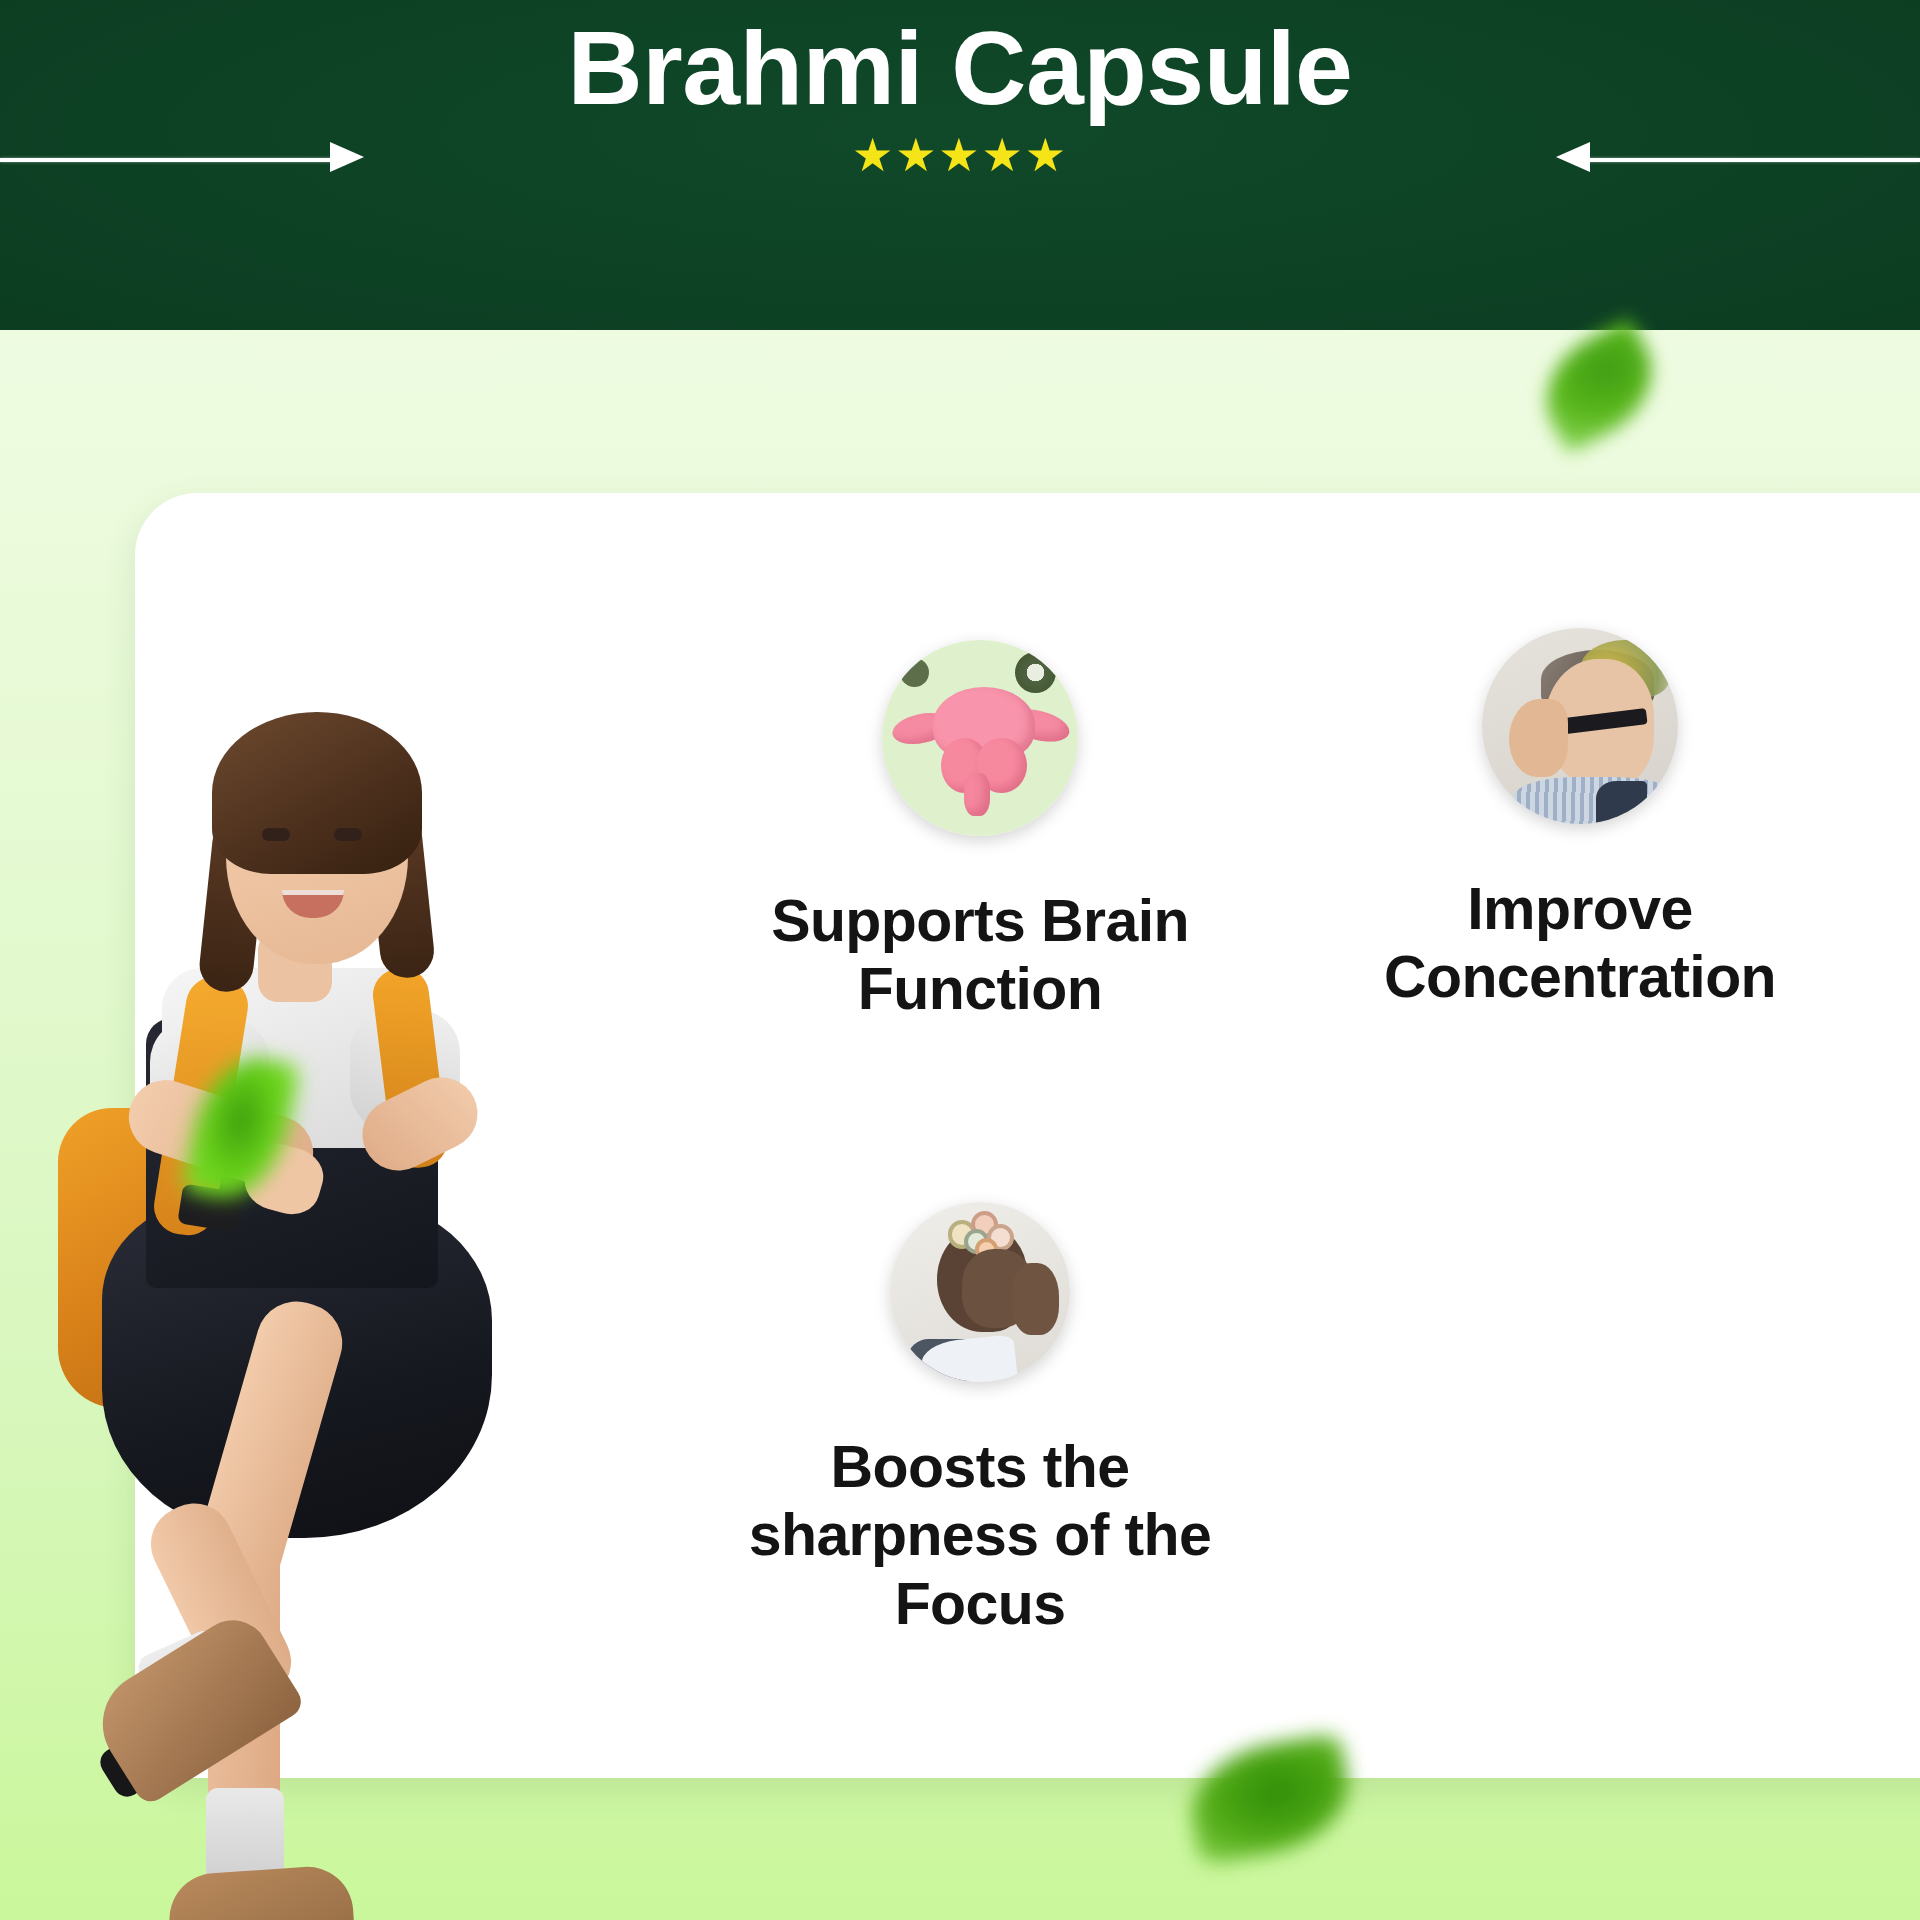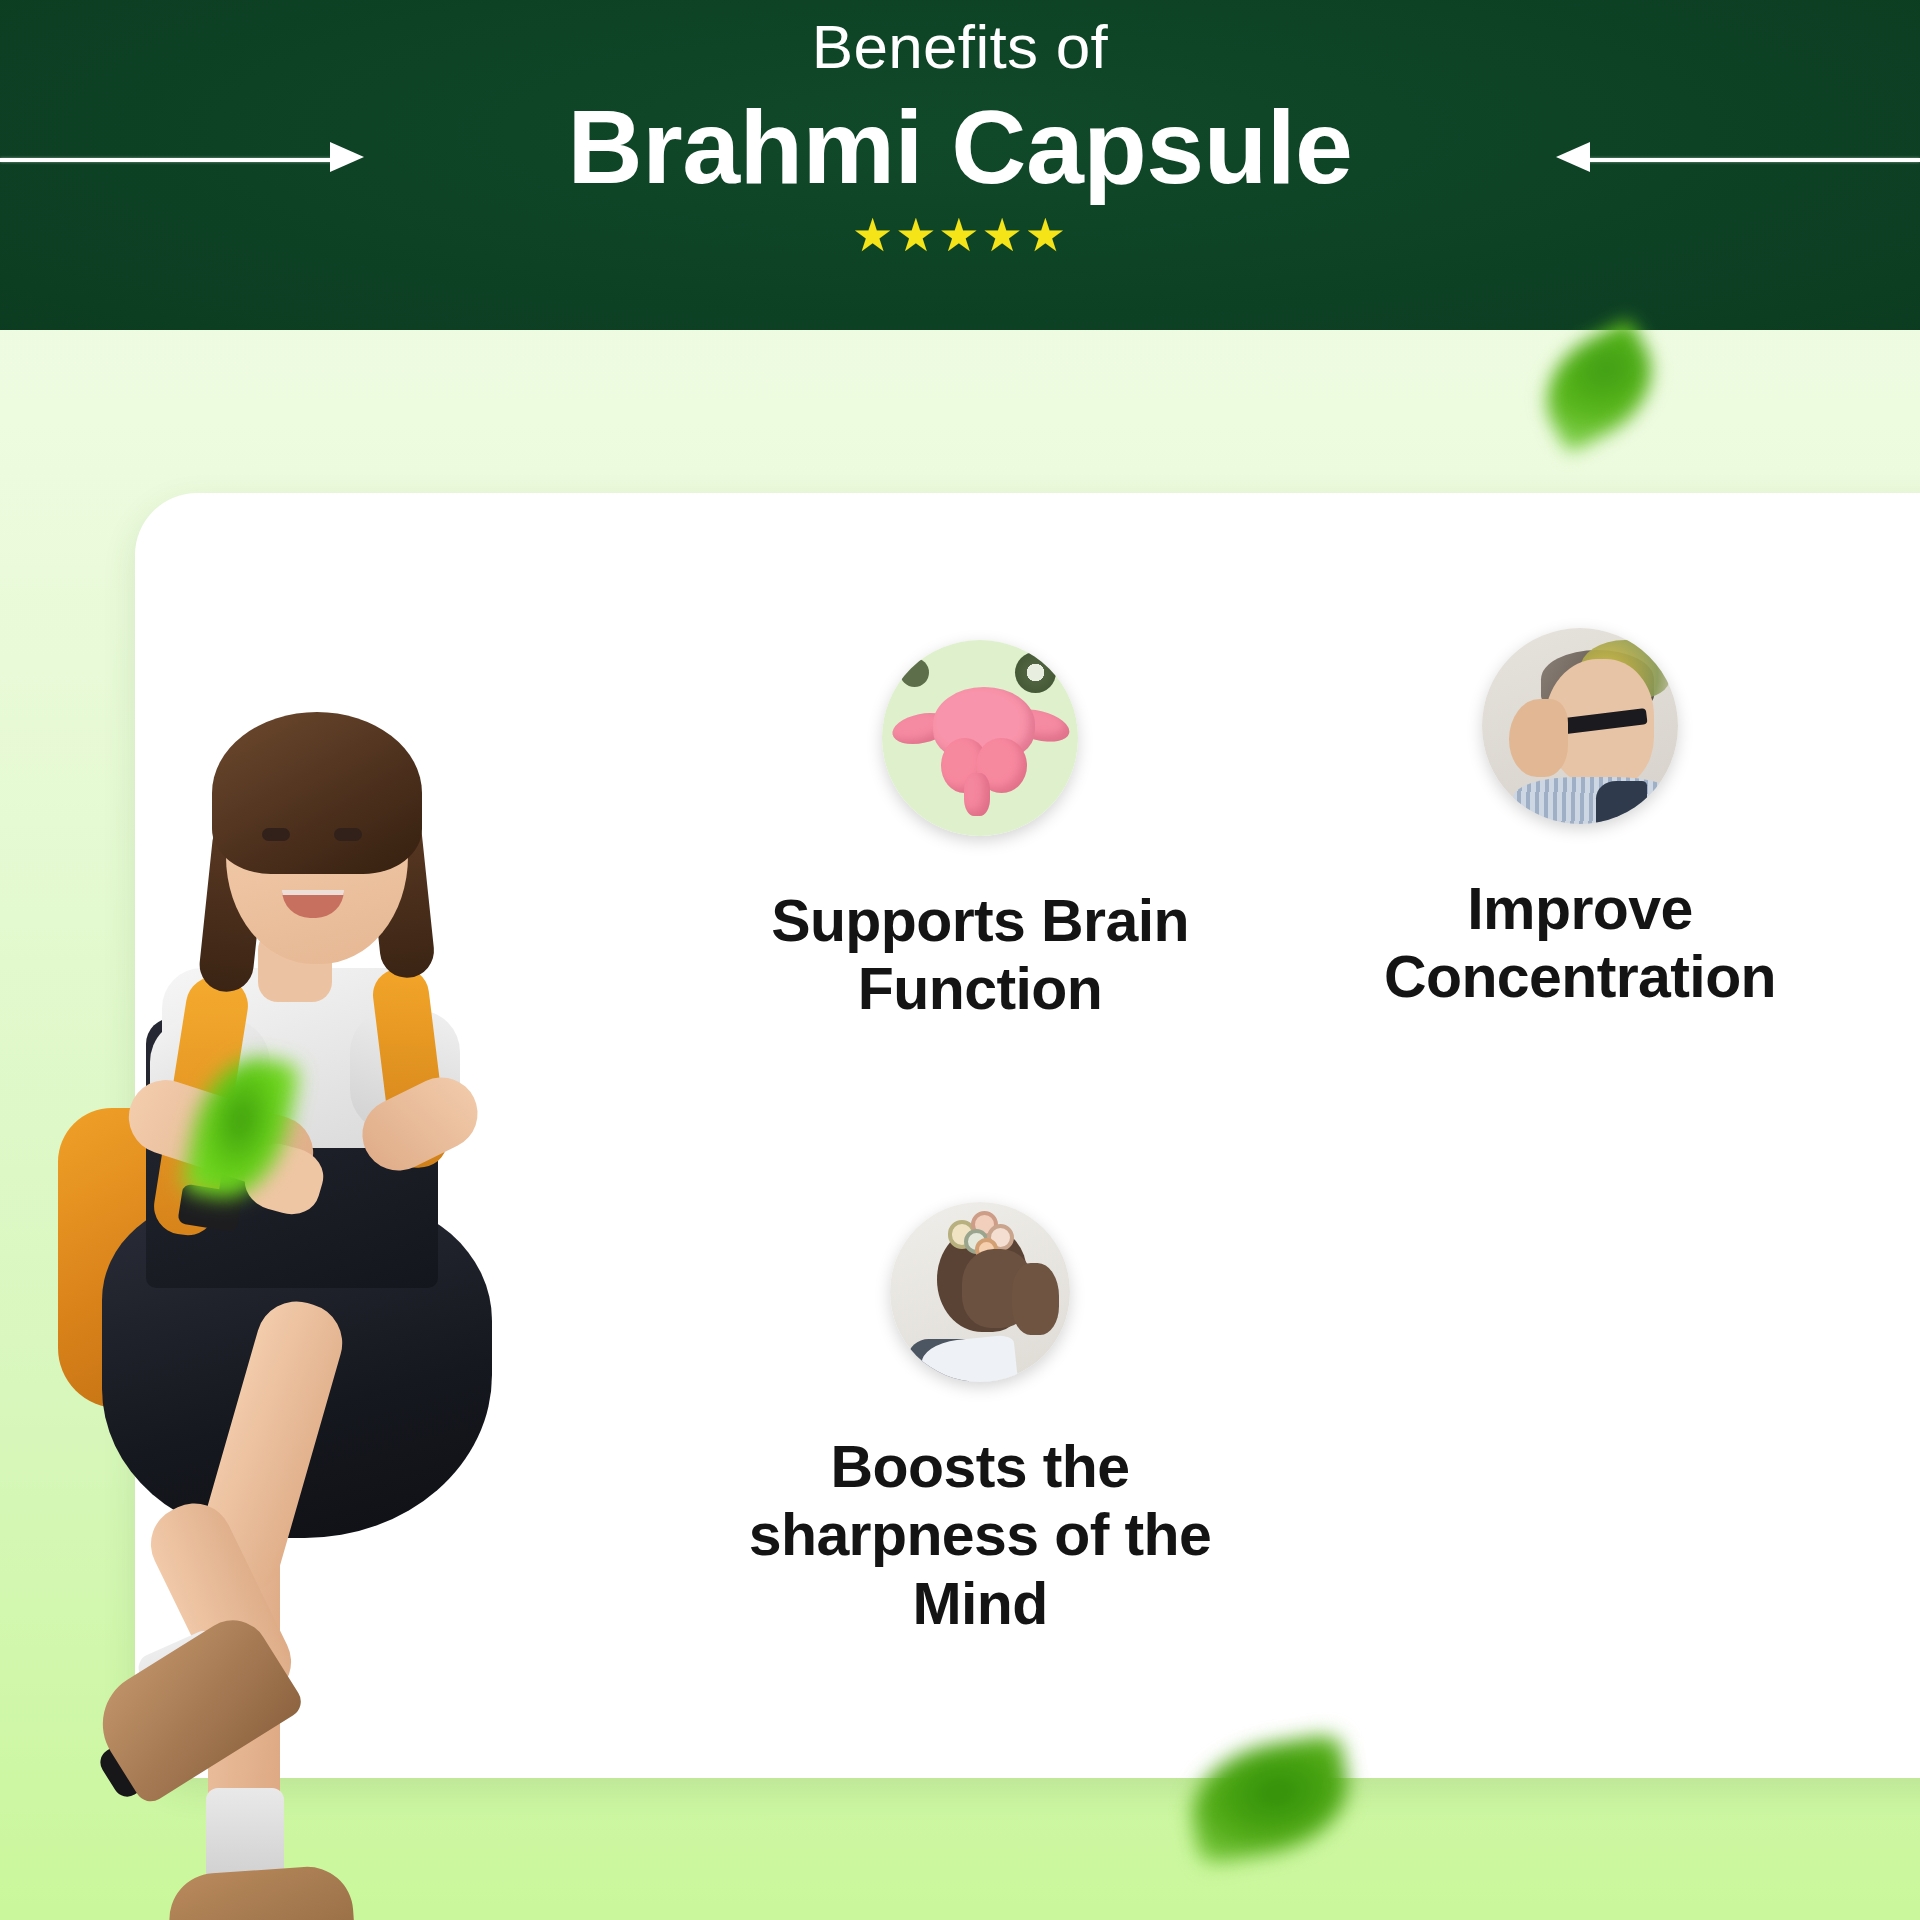--- a/index.html
+++ b/index.html
@@ -289,21 +289,20 @@
       <div class="shaft"></div>
       <div class="head"></div>
     </div>
 
     <div class="arrow" id="arrow-right">
       <div class="shaft"></div>
       <div class="head"></div>
     </div>
 
     <div id="header-title-block">
-      <div id="kicker">Benefits of</div>
       <div id="main-title">Brahmi Capsule</div>
       <div id="stars">★★★★★</div>
     </div>
   </div>
 
   <div class="leaf" id="leaf-top-right"></div>
 
   <div id="content-card"></div>
 
   <div id="benefits-grid">
@@ -348,21 +347,21 @@
           <div class="gear g2"></div>
           <div class="gear g3"></div>
           <div class="gear g4"></div>
           <div class="gear g5"></div>
           <div class="face"></div>
           <div class="hand"></div>
           <div class="suit"></div>
           <div class="collar"></div>
         </div>
       </div>
-      <div class="benefit-label">Boosts the sharpness of the Mind</div>
+      <div class="benefit-label">Boosts the sharpness of the Focus</div>
     </div>
 
   </div>
 
   <div id="girl">
 
     <div class="g pack-body"></div>
     <div class="g leg-back"></div>
     <div class="g sock-back"></div>
 

